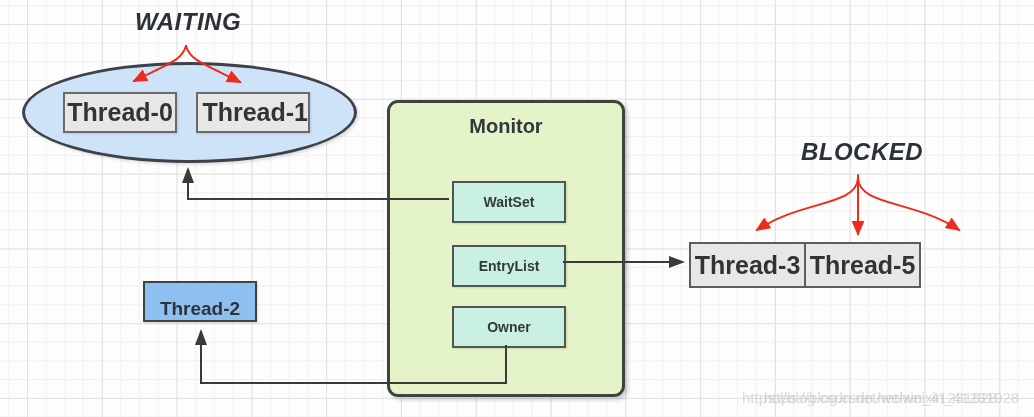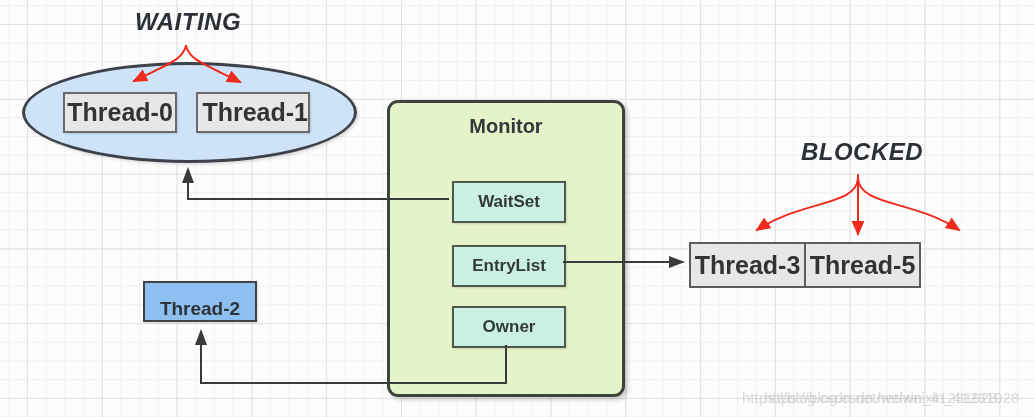--- a/index.html
+++ b/index.html
@@ -53,21 +53,21 @@
     position:absolute;left:0;top:12px;width:100%;
     text-align:center;
     font-weight:bold;font-size:20px;color:#34383c;
   }
   .slot-box{
     position:absolute;box-sizing:border-box;
     left:62px;width:114px;height:42px;
     background:var(--slot-fill,#c9f0e2);
     border:2px solid #4e584d;
     display:flex;align-items:center;justify-content:center;
-    font-weight:bold;font-size:17px;color:#33383a;
+    font-weight:bold;font-size:14px;color:#33383a;
     box-shadow:1px 1px 2px rgba(0,0,0,0.12);
   }
   .owner-thread{
     left:143px;top:281px;width:114px;height:41px;
     background:var(--owner-thread-fill,#8dbff0);
     border:2px solid #424242;
     display:flex;align-items:flex-end;justify-content:center;
     font-weight:bold;font-size:19px;color:#2d3338;
     z-index:2;
     box-shadow:1px 1px 2px rgba(0,0,0,0.15);

